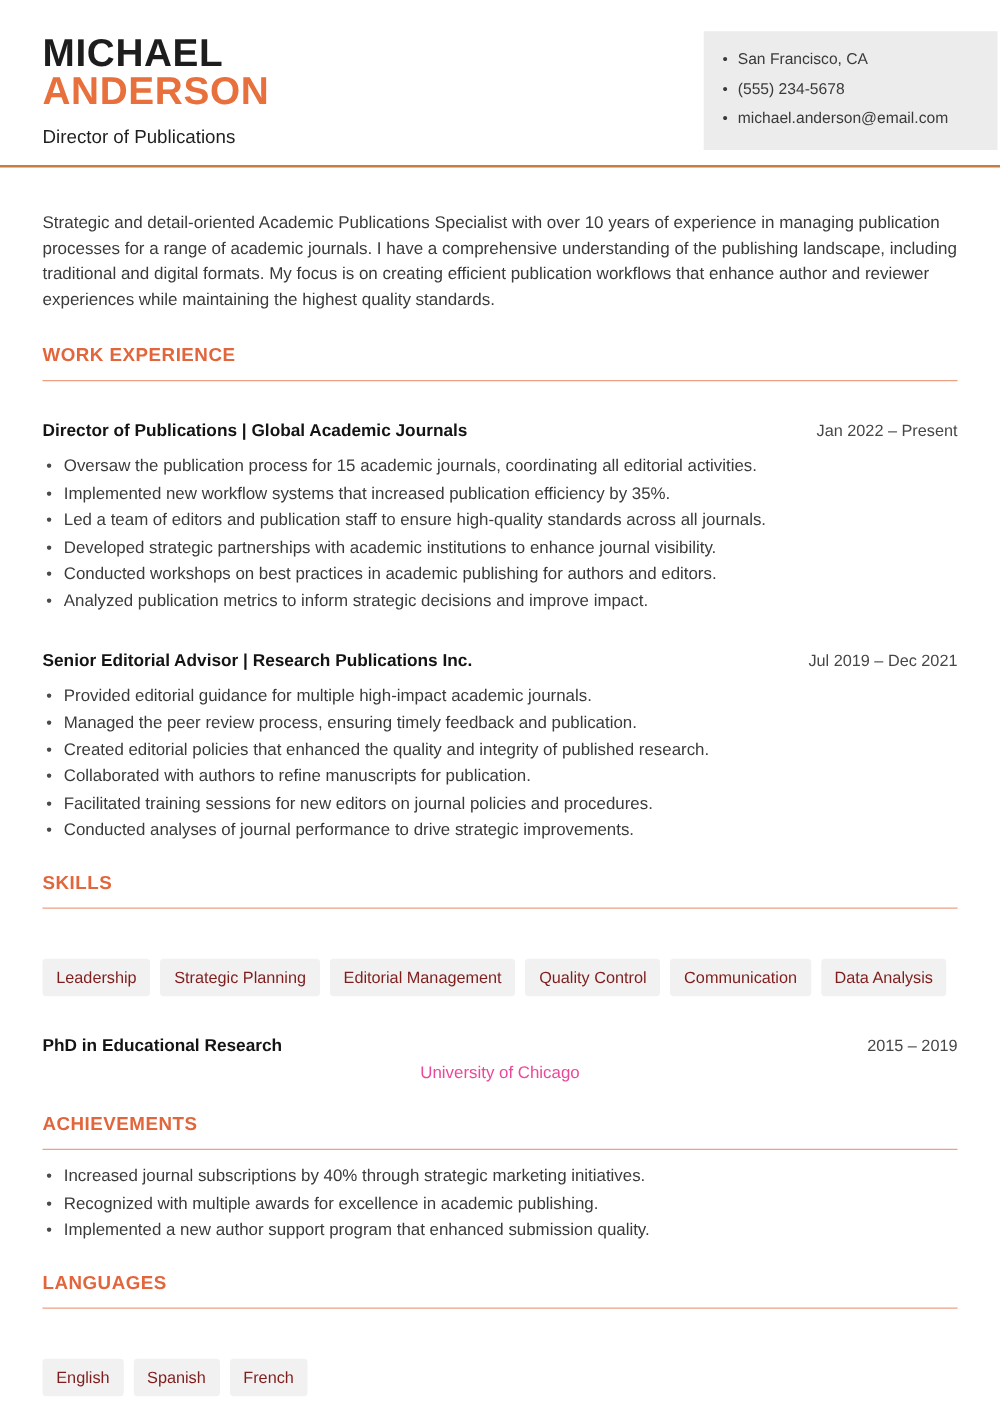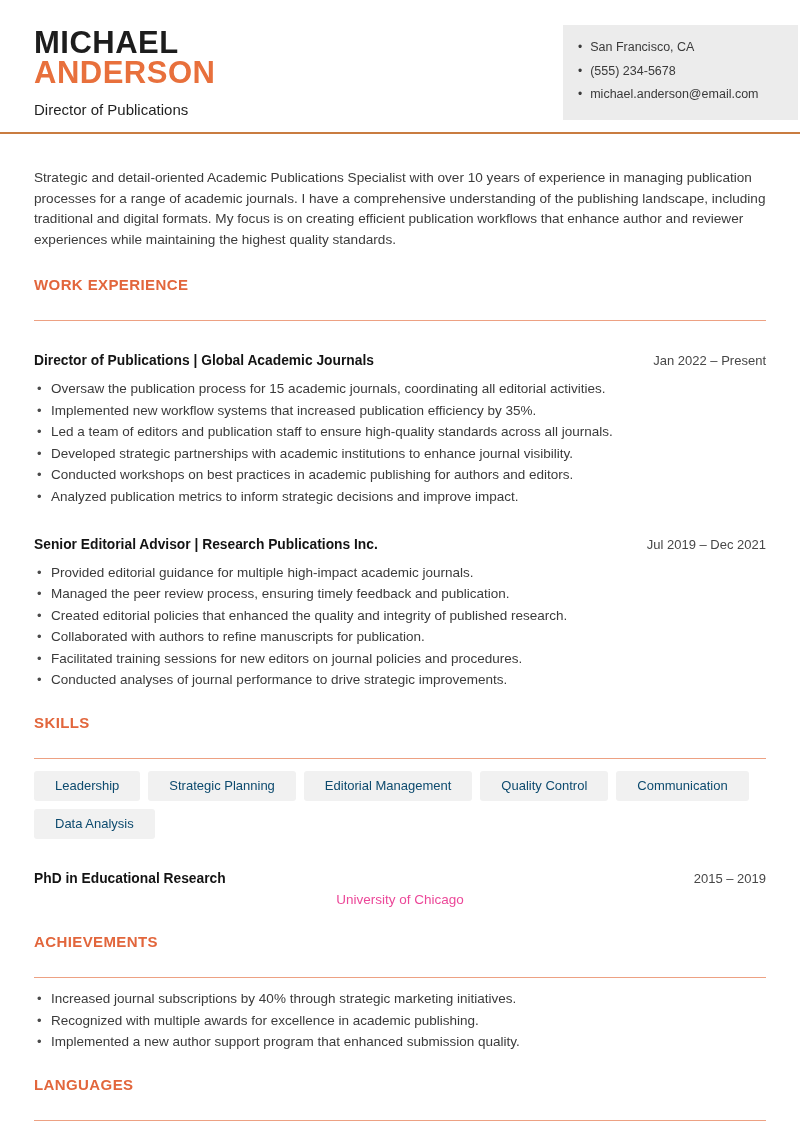--- a/index.html
+++ b/index.html
@@ -29,21 +29,21 @@
 
   .header-divider { margin-top: 13px; height: 2px; background: #c97c40; width: 800px; }
 
   
   .main { padding: 0 34px; }
   .summary { margin-top: 34px; font-size: 13.6px; line-height: 20.6px; color: #3b3b3b; }
 
   .section { margin-top: 26px; }
   .section-heading {
     font-size: 15px; font-weight: 700; letter-spacing: 0.4px;
-    color: #e2663c; padding-bottom: 26px; border-bottom: 1.5px solid #eda183;
+    color: #e2663c; padding-bottom: 10px; border-bottom: 1.5px solid #eda183;
     line-height: 18px;
   }
 
   .entry-header { display: flex; justify-content: space-between; align-items: baseline; margin-top: 32px; }
   .entry-title { font-size: 13.8px; font-weight: 700; color: #141414; }
   .entry-dates { font-size: 13px; color: #474747; white-space: nowrap; }
 
   ul.bullets { list-style: none; margin: 13px 0 0 0; padding: 0; }
   ul.bullets li {
     position: relative; padding-left: 17px; margin-bottom: 5.5px;
@@ -51,22 +51,22 @@
   }
   ul.bullets li::before {
     content: "\2022"; position: absolute; left: 3px; top: 0;
     color: #4a4a4a; font-size: 13px;
   }
 
   .job + .job { margin-top: 26px; }
 
   .tag-row { display: flex; flex-wrap: wrap; gap: 8px; margin-top: 12px; }
   .tag {
-    background: #f1f1f1; color: #0c4a6e; font-size: 13px;
-    padding: 8px 21px; border-radius: 3px; line-height: 14px;
+    background: #f1f1f1; color: #7f1d1d; font-size: 13px;
+    padding: 8px 11px; border-radius: 3px; line-height: 14px; margin-top: 28px;
   }
 
   .edu-school { margin-top: 6px; font-size: 13.5px; color: #ec4899; text-align: center; }
 </style>
 </head>
 <body>
 
 <div class="header">
   <div class="name-line first-name">MICHAEL</div>
   <div class="name-line last-name">ANDERSON</div>

